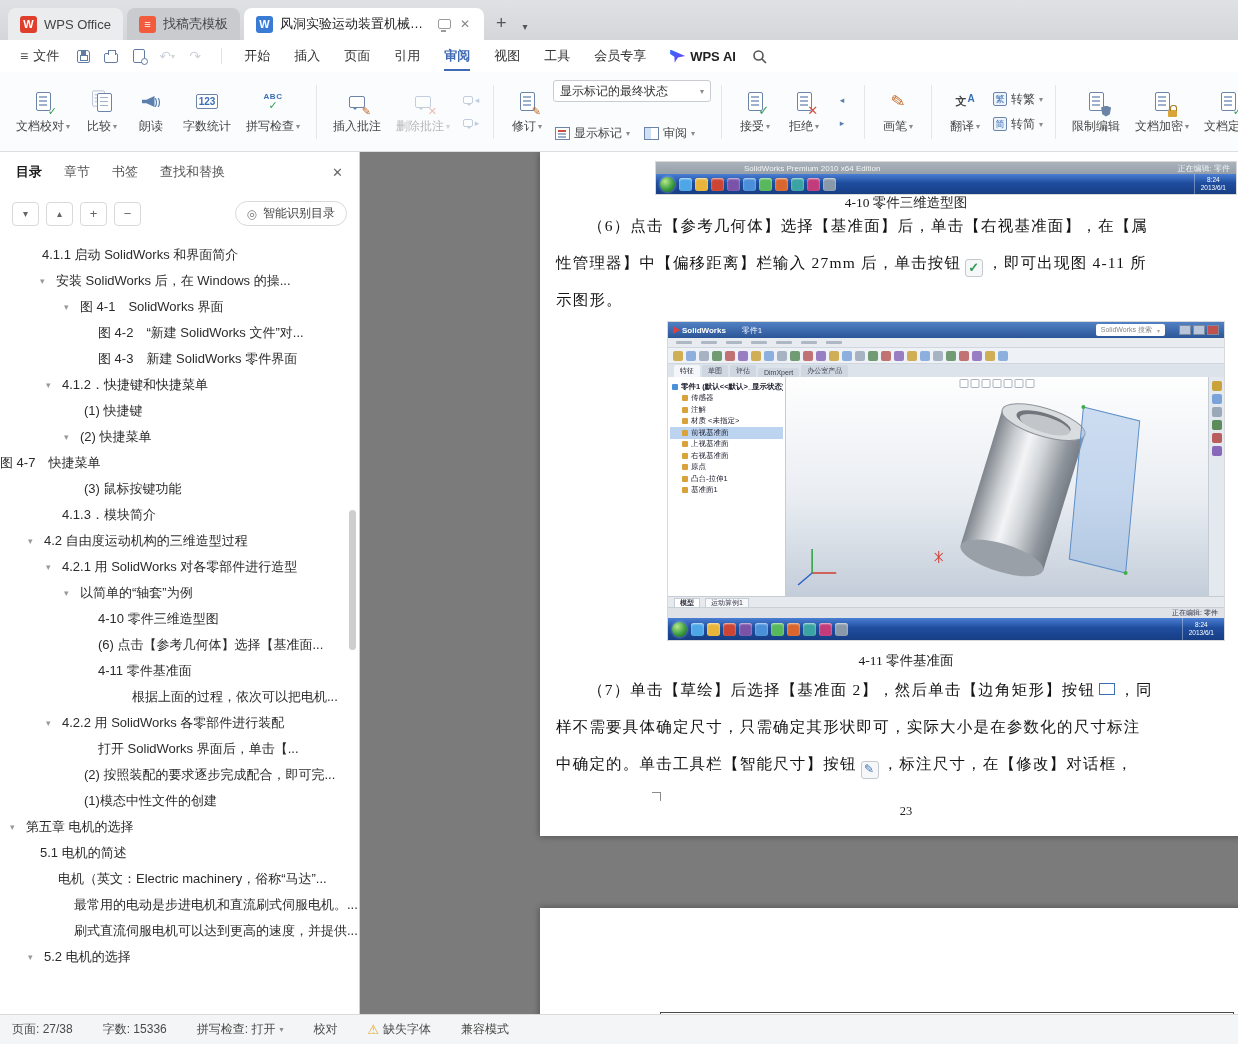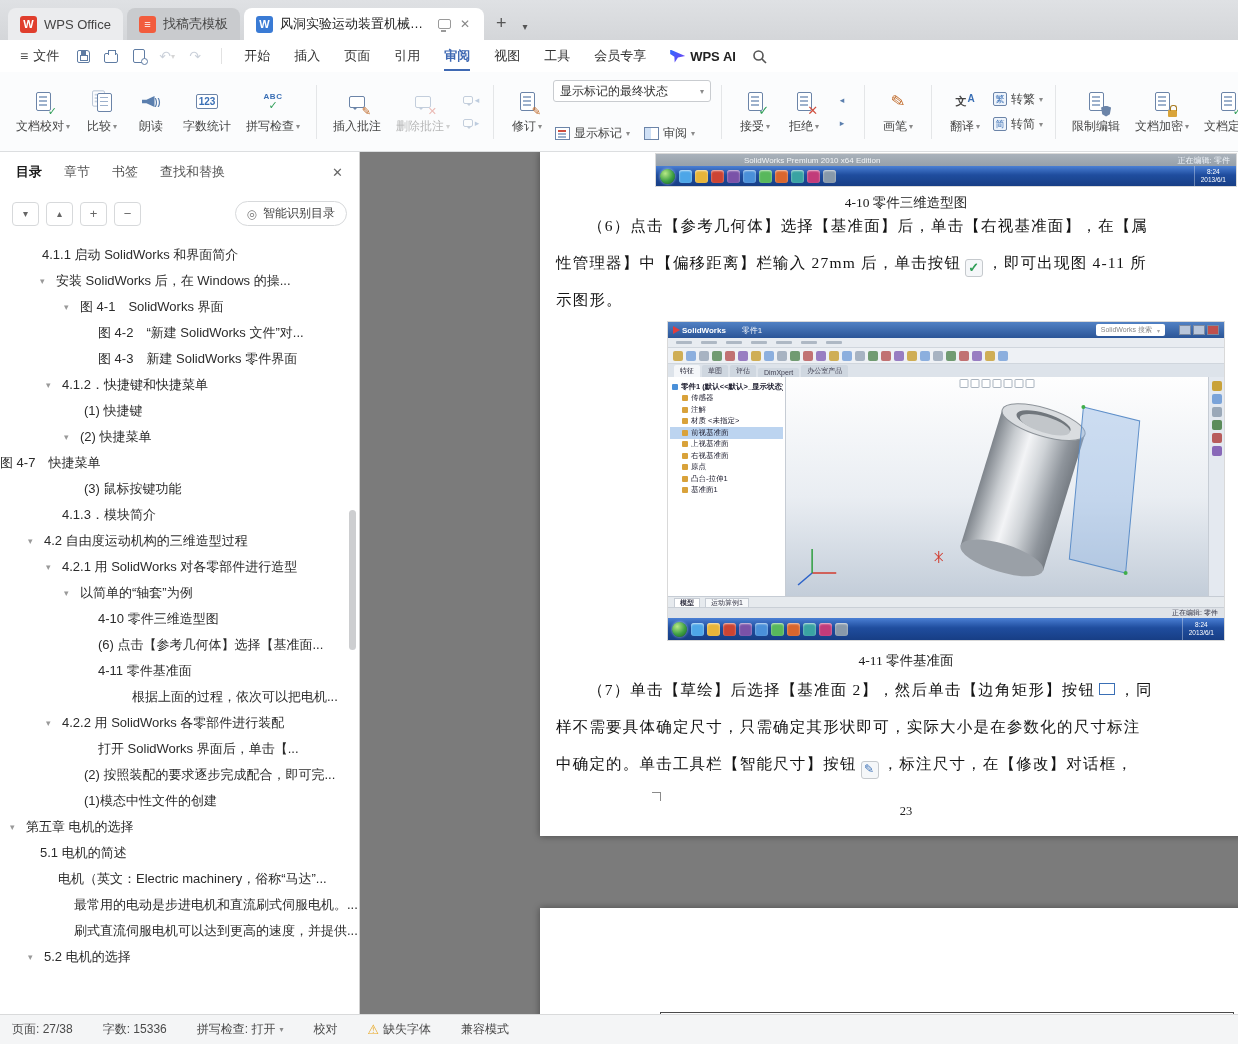--- a/index.html
+++ b/index.html
@@ -557,21 +557,21 @@
             <span class="oarrow">▾</span>
             <span class="otext">5.2 电机的选择</span>
           </div>
         </div>
       <span class="sb-scroll"></span>
     </div>
 
     <div class="docarea">
       <div class="page page1">
 
-        <div class="fig" style="left:116px;top:2px;width:580px;height:32px">
+        <div class="fig" style="left:116px;top:10px;width:580px;height:32px">
           <div class="f1-top">
             <span class="f1-wm">SolidWorks Premium 2010 x64 Edition</span>
             <span class="f1-st">正在编辑: 零件</span>
           </div>
           <div class="wtb">
             <span class="orb"></span>
             <span class="ticons">
                 <span class="ticon" style="background: rgb(77, 166, 232);"></span>
                 <span class="ticon" style="background: rgb(232, 181, 58);"></span>
                 <span class="ticon" style="background: rgb(204, 68, 51);"></span>

